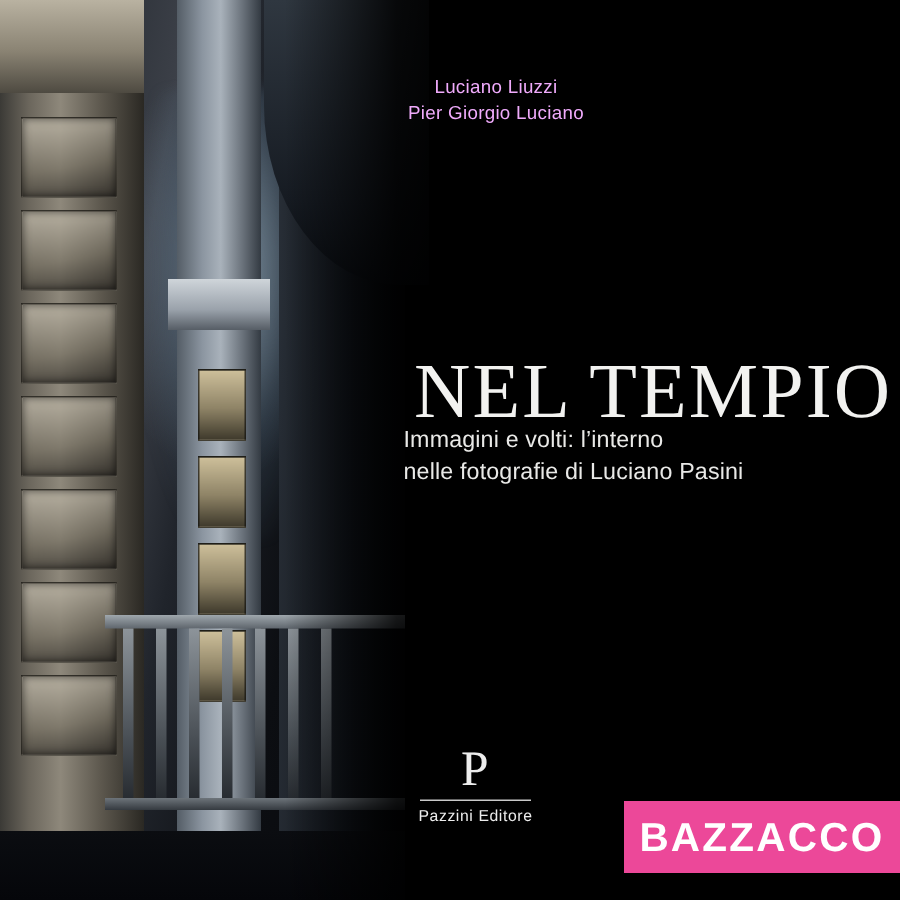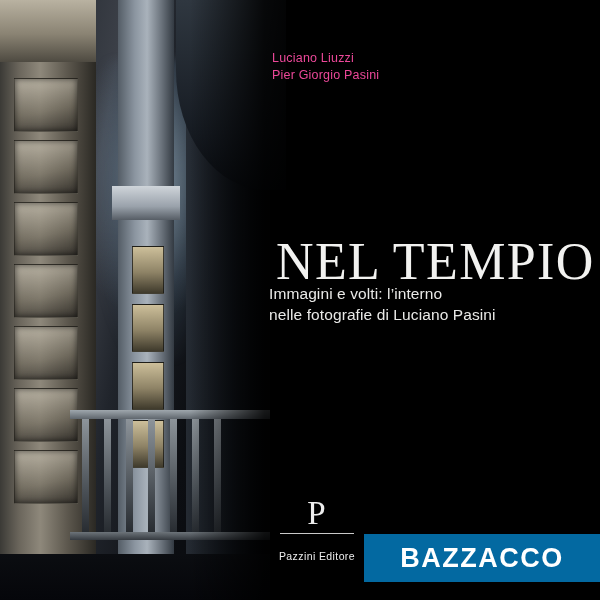--- a/index.html
+++ b/index.html
@@ -155,24 +155,25 @@
     left: 190px; top: 0;
     width: 120px; height: 600px;
     background: linear-gradient(90deg, rgba(0,0,0,0) 0%, rgba(0,0,0,0.85) 62%, #000 100%);
   }
 
   
   .authors {
     position: absolute;
     left: 272px;
     top: 50px;
-    color: #ec4899;
+    color: #f0abfc;
     font-size: 12.5px;
     line-height: 17px;
     letter-spacing: 0.2px;
+    text-align: center;
   }
 
   .main-title {
     position: absolute;
     left: 276px;
     top: 232px;
     color: #f2f2f0;
     font-family: "Liberation Serif", serif;
     font-size: 52px;
     letter-spacing: 1.4px;
@@ -212,37 +213,37 @@
   }
   .publisher .mark {
     font-family: "Liberation Serif", serif;
     font-size: 33px;
     line-height: 34px;
     letter-spacing: 1px;
   }
   .publisher .pub-name {
     font-size: 10.5px;
     letter-spacing: 0.4px;
-    margin-top: 16px;
+    margin-top: 4px;
   }
   .publisher .pub-rule {
     width: 74px;
     height: 1px;
     background: #c9c9c9;
     margin: 3px auto 0 auto;
   }
 
   
   .banner {
     position: absolute;
     right: 0;
     bottom: 18px;
-    width: 236px;
+    width: 184px;
     height: 48px;
-    background: #0369a1;
+    background: #ec4899;
     display: flex;
     align-items: center;
     justify-content: center;
   }
   .banner span {
     color: #ffffff;
     font-size: 27px;
     font-weight: bold;
     letter-spacing: 1.5px;
   }
@@ -289,21 +290,21 @@
       <div class="baluster" style="left:144px"></div>
       <div class="rail-base"></div>
     </div>
 
     <div class="floor"></div>
     <div class="photo-fade"></div>
   </div>
 
   <div class="authors">
     <div>Luciano Liuzzi</div>
-    <div>Pier Giorgio Pasini</div>
+    <div>Pier Giorgio Luciano</div>
   </div>
 
   <div class="main-title">NEL TEMPIO</div>
 
   <div class="subtitle">
     <div>Immagini e volti: l’interno</div>
     <div>nelle fotografie di Luciano Pasini</div>
   </div>
 
 

